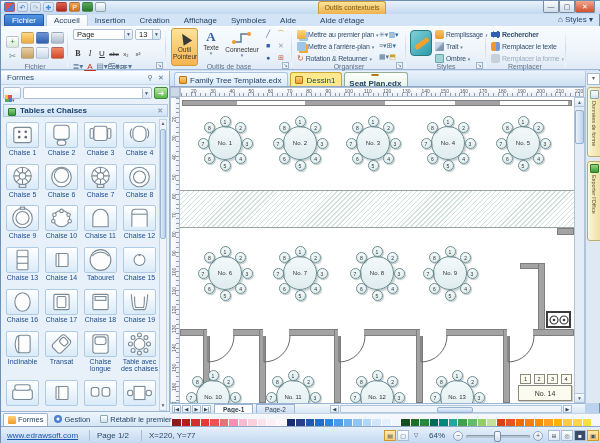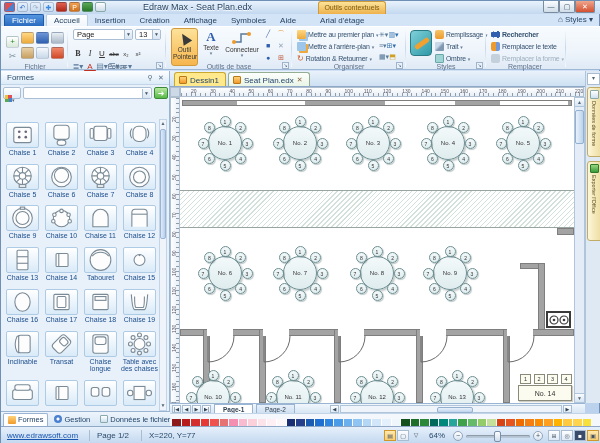--- a/index.html
+++ b/index.html
@@ -59,21 +59,21 @@
   .sp-scroll{position:absolute;right:2px;top:48px;width:8px;height:292px;background:#eef4fa;border:1px solid #c2d4e8;}
   .sthumb{position:absolute;left:0;width:6px;background:linear-gradient(90deg,#dfeafa,#b9d0ea);border:1px solid #9ab4d4;border-radius:2px;}
   .sarr{position:absolute;left:0;width:6px;height:8px;font-size:5px;text-align:center;color:#567;}
 
   
   .canvas-area{position:absolute;left:169px;top:70px;width:415px;height:332px;background:#dce8f5;}
   .doctabs{position:absolute;left:0;top:0;width:100%;height:16px;background:linear-gradient(#eaf2fb,#cde0f2);border-bottom:1px solid #8fa8c8;display:flex;align-items:flex-end;padding-left:4px;gap:2px;}
   .dtab{height:14px;font-size:8px;color:#23456a;padding:1px 6px 0 4px;border:1px solid #a8c4e0;border-bottom:none;border-radius:3px 3px 0 0;background:linear-gradient(#f4f9fe,#d9e9f8);display:flex;align-items:center;gap:3px;white-space:nowrap;}
   .dtab .ic{width:8px;height:8px;background:linear-gradient(#ffd27a,#f09a2a);border:1px solid #b87818;border-radius:1px;}
   .dtab.hl{background:#ffe98c;border-color:#c8a830;}
-  .dtab.act{background:linear-gradient(#fdfffd,#e9f4e6);font-weight:normal;border-color:#93ae93;}
+  .dtab.act{background:linear-gradient(#fdfffd,#e9f4e6);font-weight:bold;border-color:#93ae93;flex-direction:column;}
   .dtab .x{color:#8a6a4a;font-size:7px;}
   .hruler{position:absolute;left:10px;top:16px;width:404px;height:10px;background:linear-gradient(#fdfefe,#e9eff6);border:1px solid #b0bfd0;}
   .hruler .ticks{position:absolute;left:0;bottom:0;width:100%;height:3px;background:repeating-linear-gradient(to right,rgba(90,110,130,.65) 0 1px,transparent 1px 4.8px);}
   .hlab{position:absolute;top:0px;font-size:5px;color:#556;}
   .corner{position:absolute;left:0;top:16px;width:10px;height:10px;background:#cdd9e6;border:1px solid #b0bfd0;}
   .vruler{position:absolute;left:0;top:26px;width:10px;height:306px;background:linear-gradient(90deg,#fdfefe,#e9eff6);border:1px solid #b0bfd0;}
   .vruler .ticks{position:absolute;right:0;top:0;height:100%;width:3px;background:repeating-linear-gradient(to bottom,rgba(90,110,130,.65) 0 1px,transparent 1px 4.8px);}
   .vlab{position:absolute;left:0px;font-size:5px;color:#556;transform:rotate(-90deg);transform-origin:4px 4px;}
   .viewport{position:absolute;left:10px;top:26px;width:394px;height:306px;background:#fff;overflow:hidden;}
   .vscroll{position:absolute;left:404px;top:26px;width:11px;height:306px;background:#e4edf7;border:1px solid #b0c4da;}
@@ -131,38 +131,37 @@
     <div class="qat">
       <div class="qic" style="background:linear-gradient(135deg,#e05050 50%,#4a80d0 50%);"></div>
       <div class="qic" style="color:#2a6bc0;background:transparent;">↶</div>
       <div class="qic" style="color:#9ab;background:transparent;">↷</div>
       <div class="qic" style="color:#3a8ae0;background:transparent;">✚</div>
       <div class="qic" style="background:linear-gradient(#e06050,#b02818);"></div>
       <div class="qic" style="background:linear-gradient(#f0a050,#d07018);">P</div>
       <div class="qic" style="background:linear-gradient(#58a858,#287828);"></div>
       <div class="qic" style="background:linear-gradient(#fdfeff,#cfdce8);border:1px solid #8aa;"></div>
     </div>
-    <div class="title-text">Edraw Max - Seat Plan.edx</div>
     <div class="ctxhdr">Outils contextuels</div>
     <div class="winbtns">
       <div class="wbtn">—</div>
       <div class="wbtn">▢</div>
       <div class="wbtn close">✕</div>
     </div>
   </div>
 
   <div class="tabrow" id="tabrow">
       <div class="tab file">Fichier</div>
       <div class="tab active">Accueil</div>
       <div class="tab">Insertion</div>
       <div class="tab">Création</div>
       <div class="tab">Affichage</div>
       <div class="tab">Symboles</div>
       <div class="tab">Aide</div>
-      <div class="tab ctx">Arial d'étage</div>
+      <div class="tab ctx">Aide d'étage</div>
     </div>
   <div class="stylesbtn">⌂ <span>Styles</span> ▾</div>
 
   <div class="ribbon">
 
     <div class="grp" style="left:2px;width:64px;">
       <div style="position:absolute;top:3px;left:2px;">
         <span class="fic" style="background:linear-gradient(#fff,#d8e8d8);color:#2a8a2a;font-size:8px;text-align:center;line-height:10px;">+</span><span class="fic" style="background:linear-gradient(#ffd883,#eda93e);"></span><span class="fic" style="background:linear-gradient(#6e96d8,#2f5fae);"></span><span class="fic" style="background:linear-gradient(#e8eef4,#aab8c6);"></span>
       </div>
       <div style="position:absolute;top:18px;left:2px;">
@@ -295,20 +294,25 @@
       <span class="sp-hic" style="right:3px;">✕</span>
     </div>
     <div class="sp-search">
       <div style="width:18px;height:12px;border:1px solid #aabfd6;background:linear-gradient(#fff,#e0ecf8);border-radius:2px;">
         <span style="display:inline-block;width:7px;height:7px;margin:2px 0 0 1px;background:conic-gradient(#e05050 0 25%,#4a80d0 0 50%,#58a858 0 75%,#f0c040 0);"></span><span style="font-size:5px;color:#567;">▾</span>
       </div>
       <div style="flex:1;height:12px;background:#fff;border:1px solid #aabfd6;border-radius:2px;position:relative;">
         <span style="position:absolute;right:1px;top:1px;width:8px;height:9px;background:linear-gradient(#f2f7fc,#d8e5f2);border-left:1px solid #aabfd6;font-size:5px;text-align:center;line-height:9px;color:#456;">▼</span>
       </div>
       <div style="width:14px;height:12px;border:1px solid #3a8a3a;background:linear-gradient(#b8e8a0,#58b848);border-radius:2px;text-align:center;font-size:8px;line-height:11px;color:#fff;">➜</div>
+    </div>
+    <div class="sp-section">
+      <span class="cube"></span>
+      <span>Tables et Chaises</span>
+      <span style="position:absolute;right:4px;top:2px;font-size:7px;color:#8a9ab0;">✕</span>
     </div>
     <div class="sp-grid" id="shapegrid">
         <div class="cell">
           <div class="thumb"><svg width="31" height="24" viewBox="0 0 26 22">
               <rect x="5" y="4" width="16" height="14" rx="2" fill="#fdfdfd" stroke="#7a8a96" stroke-width="1"></rect>
               <circle cx="10" cy="8" r="1.2" fill="#667"></circle>
               <circle cx="16" cy="8" r="1.2" fill="#667"></circle>
               <circle cx="10" cy="13" r="1.2" fill="#667"></circle>
               <circle cx="16" cy="13" r="1.2" fill="#667"></circle>
             </svg></div>
@@ -526,20 +530,24 @@
       </div>
     <div class="sp-scroll">
       <span class="sarr" style="top:0;">▲</span>
       <div class="sthumb" style="top:9px;height:110px;"></div>
       <span class="sarr" style="bottom:0;">▼</span>
     </div>
   </div>
 
   <div class="canvas-area">
     <div class="doctabs" id="doctabs">
+        <div class="dtab">
+          <span class="ic"></span>
+          <span>Family Tree Template.edx</span>
+        </div>
         <div class="dtab hl">
           <span class="ic"></span>
           <span>Dessin1</span>
         </div>
         <div class="dtab act">
           <span class="ic"></span>
           <span>Seat Plan.edx</span>
           <span class="x">✕</span>
         </div>
       </div>
@@ -838,21 +846,21 @@
       <div class="ftab act">
         <span class="fico" style="background:linear-gradient(#ffd27a,#f09a2a);"></span>
         <span>Formes</span>
       </div>
       <div class="ftab">
         <span class="fico" style="background:radial-gradient(circle,#fff 25%,#4a80d0 30%);border-radius:50%;"></span>
         <span>Gestion</span>
       </div>
       <div class="ftab">
         <span class="fico" style="background:linear-gradient(#fff,#cfe0f0);border:1px solid #8aa;"></span>
-        <span>Données le fichier</span>
+        <span>Rétablir le premier</span>
       </div>
     </div>
 
   <div class="statusbar">
     <span style="position:absolute;left:6px;top:4px;color:#1a56b0;text-decoration:underline;">www.edrawsoft.com</span>
     <div class="sb-sep" style="left:88px;"></div>
     <span style="position:absolute;left:96px;top:4px;">Page 1/2</span>
     <div class="sb-sep" style="left:140px;"></div>
     <span style="position:absolute;left:148px;top:4px;">X=220, Y=77</span>
     <div class="vmic act" style="left:383px;">▤</div>

